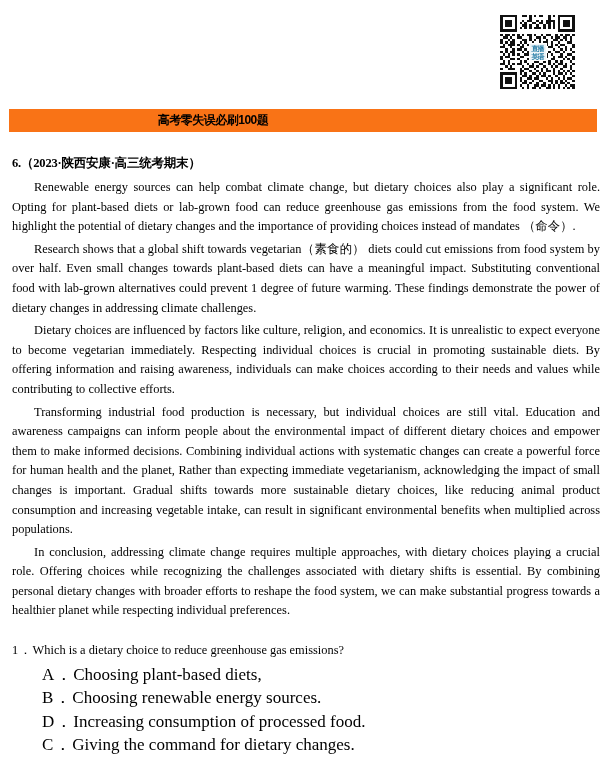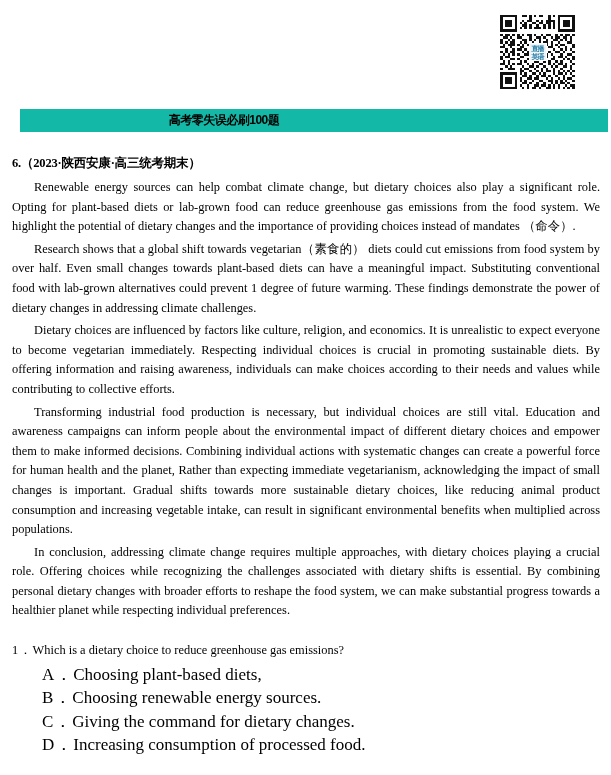--- a/index.html
+++ b/index.html
@@ -62,25 +62,25 @@
     font-weight: bold;
     text-align: center;
     padding-top: 1px;
     letter-spacing: -1px;
     overflow: hidden;
   }
 
   
   .banner {
     position: absolute;
-    left: 20px;
+    left: 9px;
     top: 109px;
     width: 588px;
     height: 23px;
-    background: #14b8a6;
+    background: #f97316;
   }
   .banner-text {
     position: absolute;
     left: 0;
     right: 0;
     top: 3px;
     text-align: center;
     padding-right: 180px;
     font-family: "Liberation Sans", "DejaVu Sans", sans-serif;
     font-size: 12px;
@@ -440,22 +440,22 @@
   <p class="passage">Research shows that a global shift towards vegetarian（素食的） diets could cut emissions from food system by over half. Even small changes towards plant-based diets can have a meaningful impact. Substituting conventional food with lab-grown alternatives could prevent 1 degree of future warming. These findings demonstrate the power of dietary changes in addressing climate challenges.</p>
   <p class="passage">Dietary choices are influenced by factors like culture, religion, and economics. It is unrealistic to expect everyone to become vegetarian immediately. Respecting individual choices is crucial in promoting sustainable diets. By offering information and raising awareness, individuals can make choices according to their needs and values while contributing to collective efforts.</p>
   <p class="passage">Transforming industrial food production is necessary, but individual choices are still vital. Education and awareness campaigns can inform people about the environmental impact of different dietary choices and empower them to make informed decisions. Combining individual actions with systematic changes can create a powerful force for human health and the planet, Rather than expecting immediate vegetarianism, acknowledging the impact of small changes is important. Gradual shifts towards more sustainable dietary choices, like reducing animal product consumption and increasing vegetable intake, can result in significant environmental benefits when multiplied across populations.</p>
   <p class="passage">In conclusion, addressing climate change requires multiple approaches, with dietary choices playing a crucial role. Offering choices while recognizing the challenges associated with dietary shifts is essential. By combining personal dietary changes with broader efforts to reshape the food system, we can make substantial progress towards a healthier planet while respecting individual preferences.</p>
 
   <div class="question">
     <div class="q-stem"><span class="q-num">1．</span><span>Which is a dietary choice to reduce greenhouse gas emissions?</span></div>
     <div class="options-stack">
       <div class="option"><span class="opt-label">A．</span><span>Choosing plant-based diets,</span></div>
       <div class="option"><span class="opt-label">B．</span><span>Choosing renewable energy sources.</span></div>
+      <div class="option"><span class="opt-label">D．</span><span>Increasing consumption of processed food.</span></div>
       <div class="option"><span class="opt-label">C．</span><span>Giving the command for dietary changes.</span></div>
-      <div class="option"><span class="opt-label">D．</span><span>Increasing consumption of processed food.</span></div>
     </div>
   </div>
 
   <div class="question">
     <div class="q-stem"><span class="q-num">2．</span><span>How does the author show the effects of dietary changes in paragraph 2?</span></div>
     <div class="options-2col">
       <div class="option"><span class="opt-label">A．</span><span>By answering questions.</span></div>
       <div class="option col2"><span class="opt-label">B．</span><span>By listing a figure.</span></div>
     </div>
   </div>

